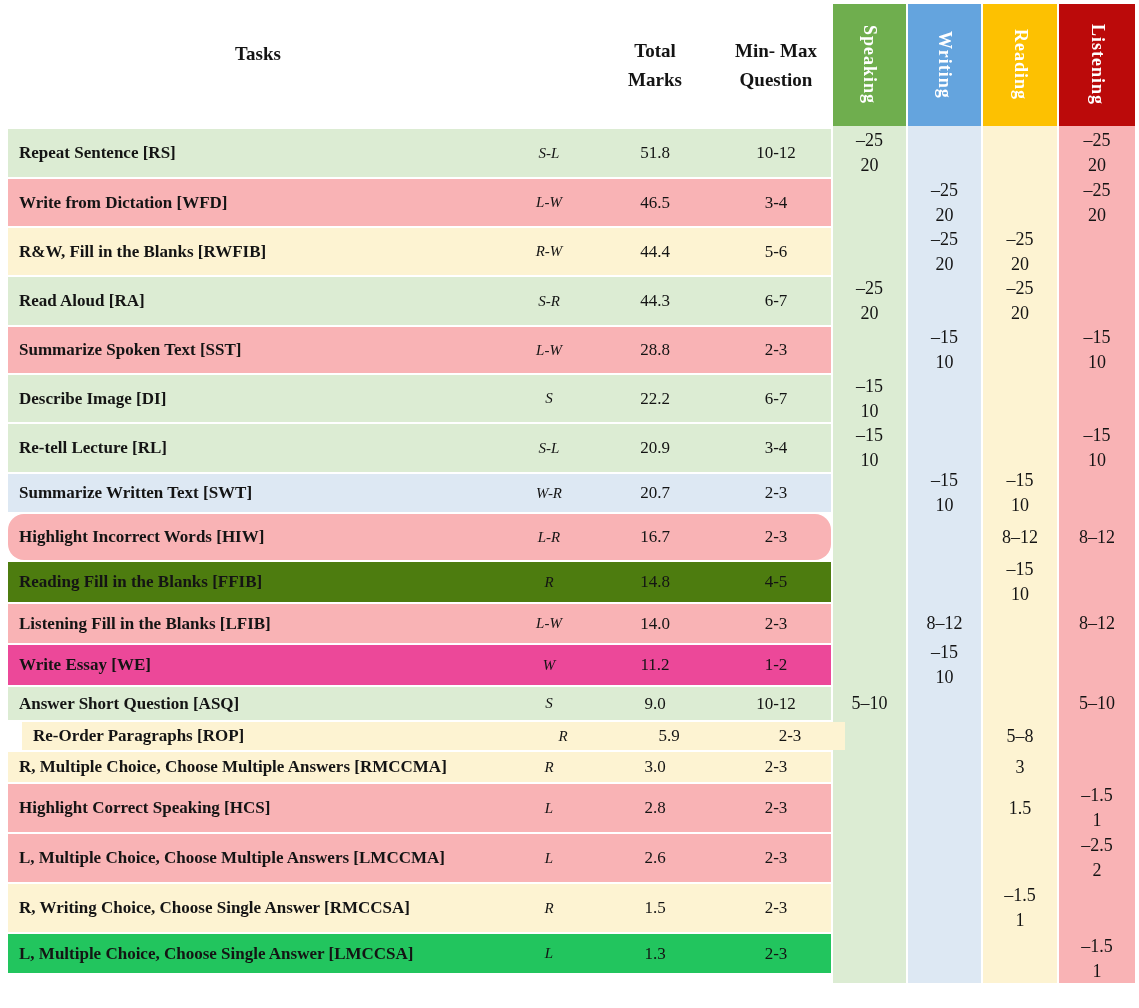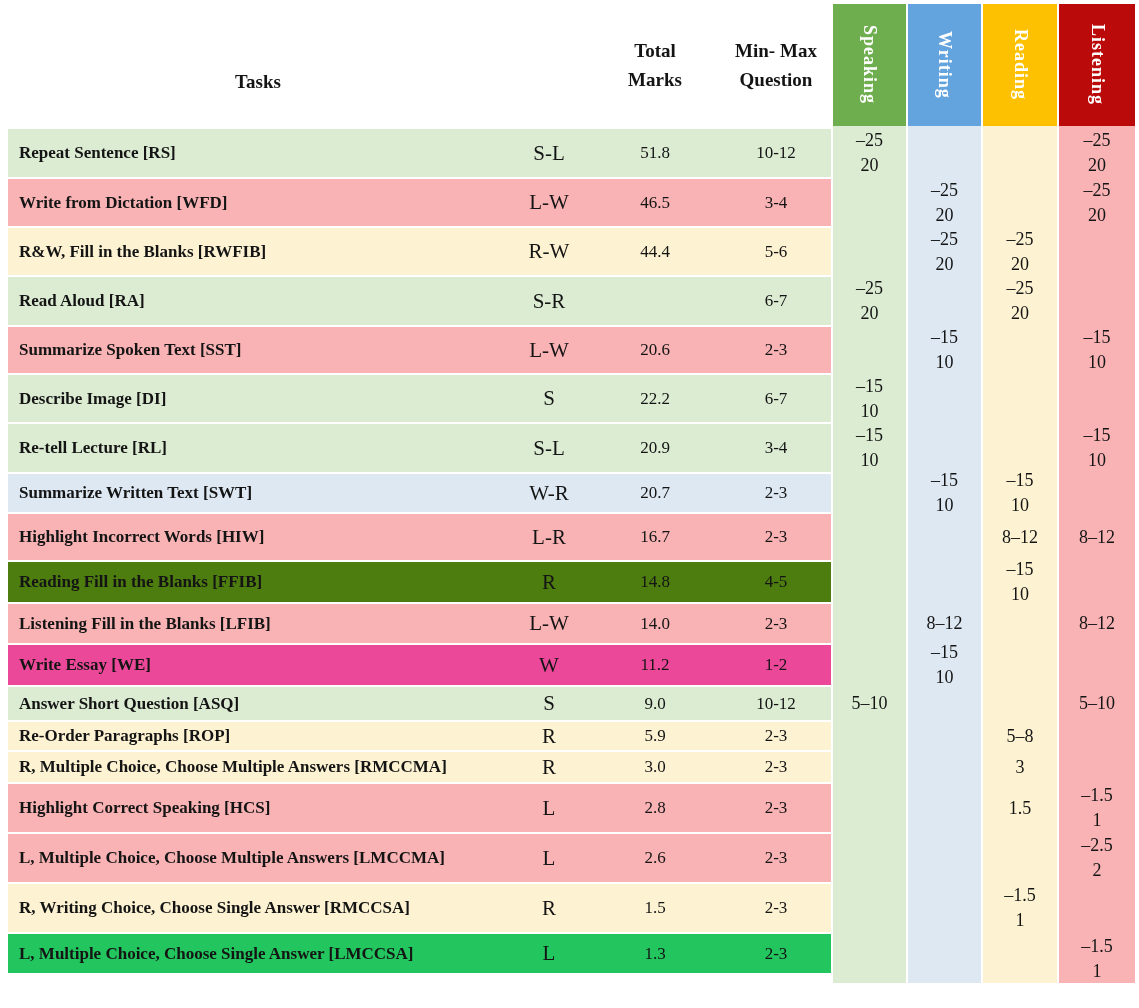--- a/index.html
+++ b/index.html
@@ -15,21 +15,21 @@
   .hdr {
     position: absolute;
     font-weight: bold;
     font-size: 19px;
     text-align: center;
     line-height: 29px;
     display: flex;
     flex-direction: column;
     justify-content: center;
   }
-  .hdr.tasks { left: 8px; top: 26px; width: 500px; height: 70px; justify-content: flex-end; }
+  .hdr.tasks { left: 8px; top: 18px; width: 500px; height: 70px; }
   .hdr.tm    { left: 595px; top: 35px; width: 120px; height: 60px; }
   .hdr.mm    { left: 706px; top: 35px; width: 140px; height: 60px; }
 
   .col-header {
     position: absolute;
     top: 4px;
     height: 122px;
     display: flex;
     align-items: center;
     justify-content: center;
@@ -64,21 +64,21 @@
   .row-num {
     position: absolute;
     top: 0;
     height: 100%;
     width: 110px;
     display: flex;
     align-items: center;
     justify-content: center;
     font-size: 17px;
   }
-  .row-num.code  { left: 486px; font-size: 21px; }
+  .row-num.code  { left: 486px; font-size: 15px; font-style: italic; }
   .row-num.marks { left: 592px; }
   .row-num.mm    { left: 713px; }
   .score-cell {
     position: absolute;
     display: flex;
     flex-direction: column;
     align-items: center;
     justify-content: center;
     font-size: 18px;
     line-height: 25px;
@@ -158,34 +158,35 @@
         <span>–25</span>
         <span>20</span>
       </div>
       <div class="score-cell" style="left: 983px; width: 74px; top: 228px; height: 47px;">
         <span>–25</span>
         <span>20</span>
       </div>
       <div class="row-band" style="top: 277px; height: 48px; background: rgb(220, 236, 211);">
         <span class="task-label">Read Aloud [RA]</span>
         <div class="row-num code">S-R</div>
+        <div class="row-num marks">44.3</div>
         <div class="row-num mm">6-7</div>
       </div>
       <div class="score-cell" style="left: 833px; width: 73px; top: 277px; height: 48px;">
         <span>–25</span>
         <span>20</span>
       </div>
       <div class="score-cell" style="left: 983px; width: 74px; top: 277px; height: 48px;">
         <span>–25</span>
         <span>20</span>
       </div>
       <div class="row-band" style="top: 327px; height: 46px; background: rgb(249, 179, 181);">
         <span class="task-label">Summarize Spoken Text [SST]</span>
         <div class="row-num code">L-W</div>
-        <div class="row-num marks">20.6</div>
+        <div class="row-num marks">28.8</div>
         <div class="row-num mm">2-3</div>
       </div>
       <div class="score-cell" style="left: 908px; width: 73px; top: 327px; height: 46px;">
         <span>–15</span>
         <span>10</span>
       </div>
       <div class="score-cell" style="left: 1059px; width: 76px; top: 327px; height: 46px;">
         <span>–15</span>
         <span>10</span>
       </div>
@@ -220,21 +221,21 @@
         <div class="row-num mm">2-3</div>
       </div>
       <div class="score-cell" style="left: 908px; width: 73px; top: 474px; height: 38px;">
         <span>–15</span>
         <span>10</span>
       </div>
       <div class="score-cell" style="left: 983px; width: 74px; top: 474px; height: 38px;">
         <span>–15</span>
         <span>10</span>
       </div>
-      <div class="row-band" style="top: 514px; height: 46px; background: rgb(249, 179, 181);">
+      <div class="row-band" style="top: 514px; height: 46px; background: rgb(249, 179, 181); border-radius: 16px;">
         <span class="task-label">Highlight Incorrect Words [HIW]</span>
         <div class="row-num code">L-R</div>
         <div class="row-num marks">16.7</div>
         <div class="row-num mm">2-3</div>
       </div>
       <div class="score-cell" style="left: 983px; width: 74px; top: 514px; height: 46px;">
         <span>8–12</span>
       </div>
       <div class="score-cell" style="left: 1059px; width: 76px; top: 514px; height: 46px;">
         <span>8–12</span>
@@ -276,21 +277,21 @@
         <div class="row-num code">S</div>
         <div class="row-num marks">9.0</div>
         <div class="row-num mm">10-12</div>
       </div>
       <div class="score-cell" style="left: 833px; width: 73px; top: 687px; height: 33px;">
         <span>5–10</span>
       </div>
       <div class="score-cell" style="left: 1059px; width: 76px; top: 687px; height: 33px;">
         <span>5–10</span>
       </div>
-      <div class="row-band" style="top: 722px; height: 28px; background: rgb(253, 243, 210);">
+      <div class="row-band" style="top: 722px; height: 28px; background: rgb(253, 243, 210); margin-left: 14px;">
         <span class="task-label">Re-Order Paragraphs [ROP]</span>
         <div class="row-num code">R</div>
         <div class="row-num marks">5.9</div>
         <div class="row-num mm">2-3</div>
       </div>
       <div class="score-cell" style="left: 983px; width: 74px; top: 722px; height: 28px;">
         <span>5–8</span>
       </div>
       <div class="row-band" style="top: 752px; height: 30px; background: rgb(253, 243, 210);">
         <span class="task-label">R, Multiple Choice, Choose Multiple Answers [RMCCMA]</span>

